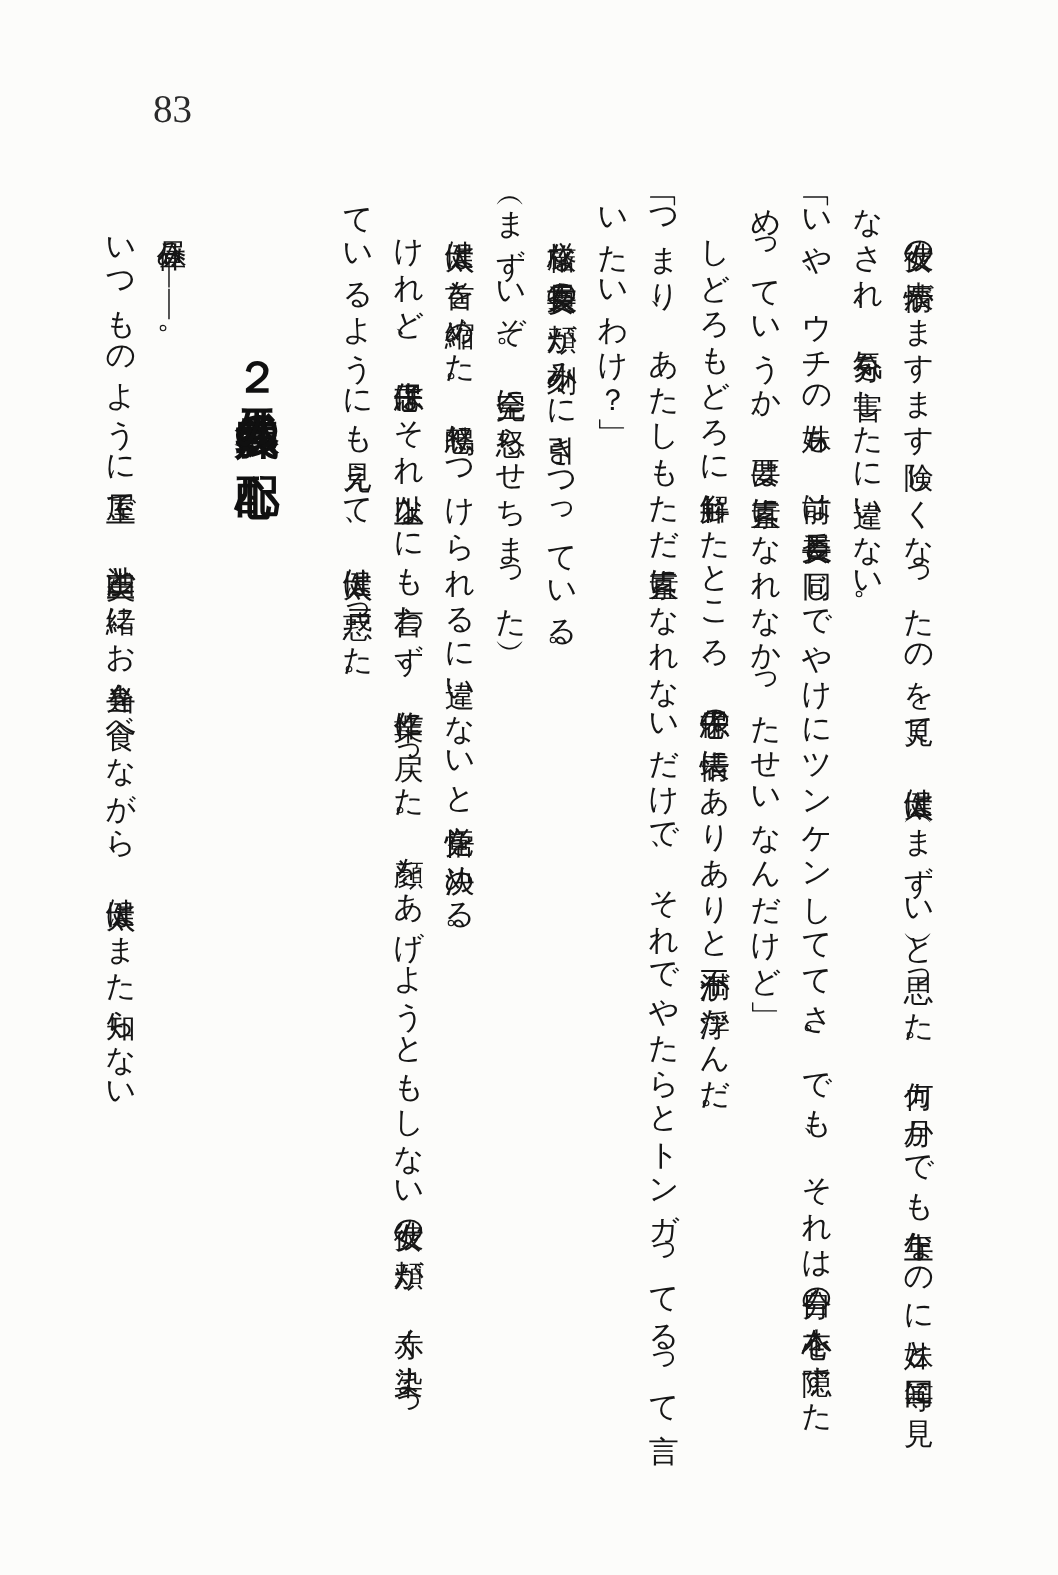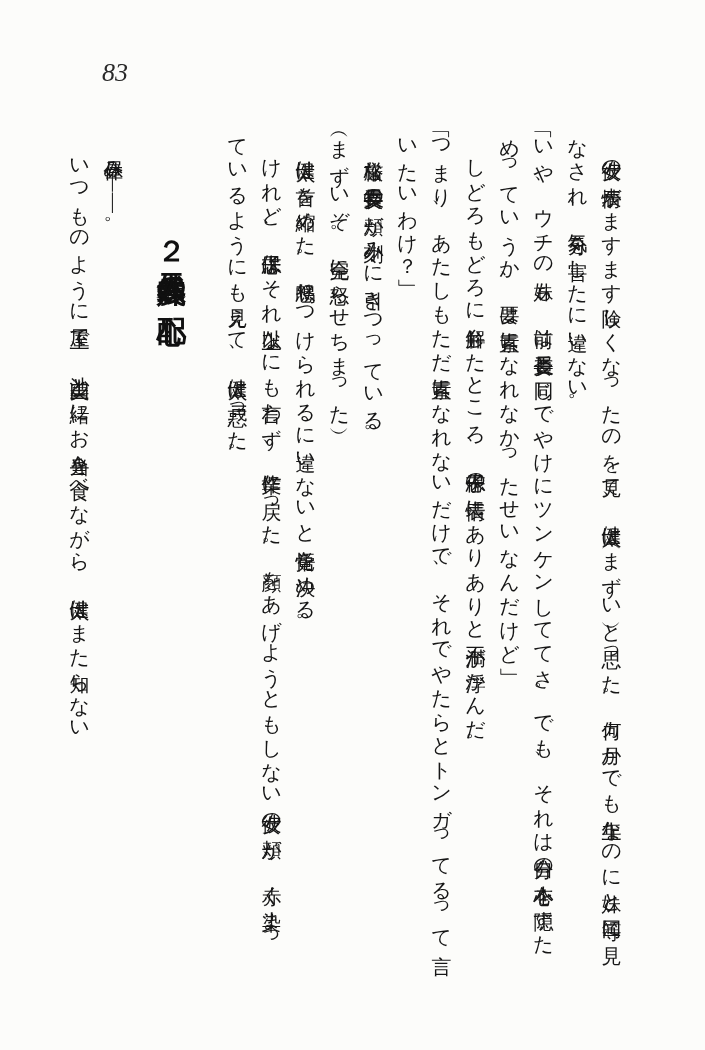--- a/index.html
+++ b/index.html
@@ -15,21 +15,20 @@
     height: 1050px;
     background: #fcfcfa;
     overflow: hidden;
     font-family: "Liberation Serif", "DejaVu Serif", serif;
   }
   .page-number {
     position: absolute;
     top: 58px;
     left: 102px;
     font-size: 26px;
-    font-style: italic;
     color: #2a2a2a;
     font-family: "Liberation Serif", serif;
   }
   .text-block {
     position: absolute;
     top: 125px;
     right: 76px;
     height: 828px;
     writing-mode: vertical-rl;
     text-orientation: mixed;

